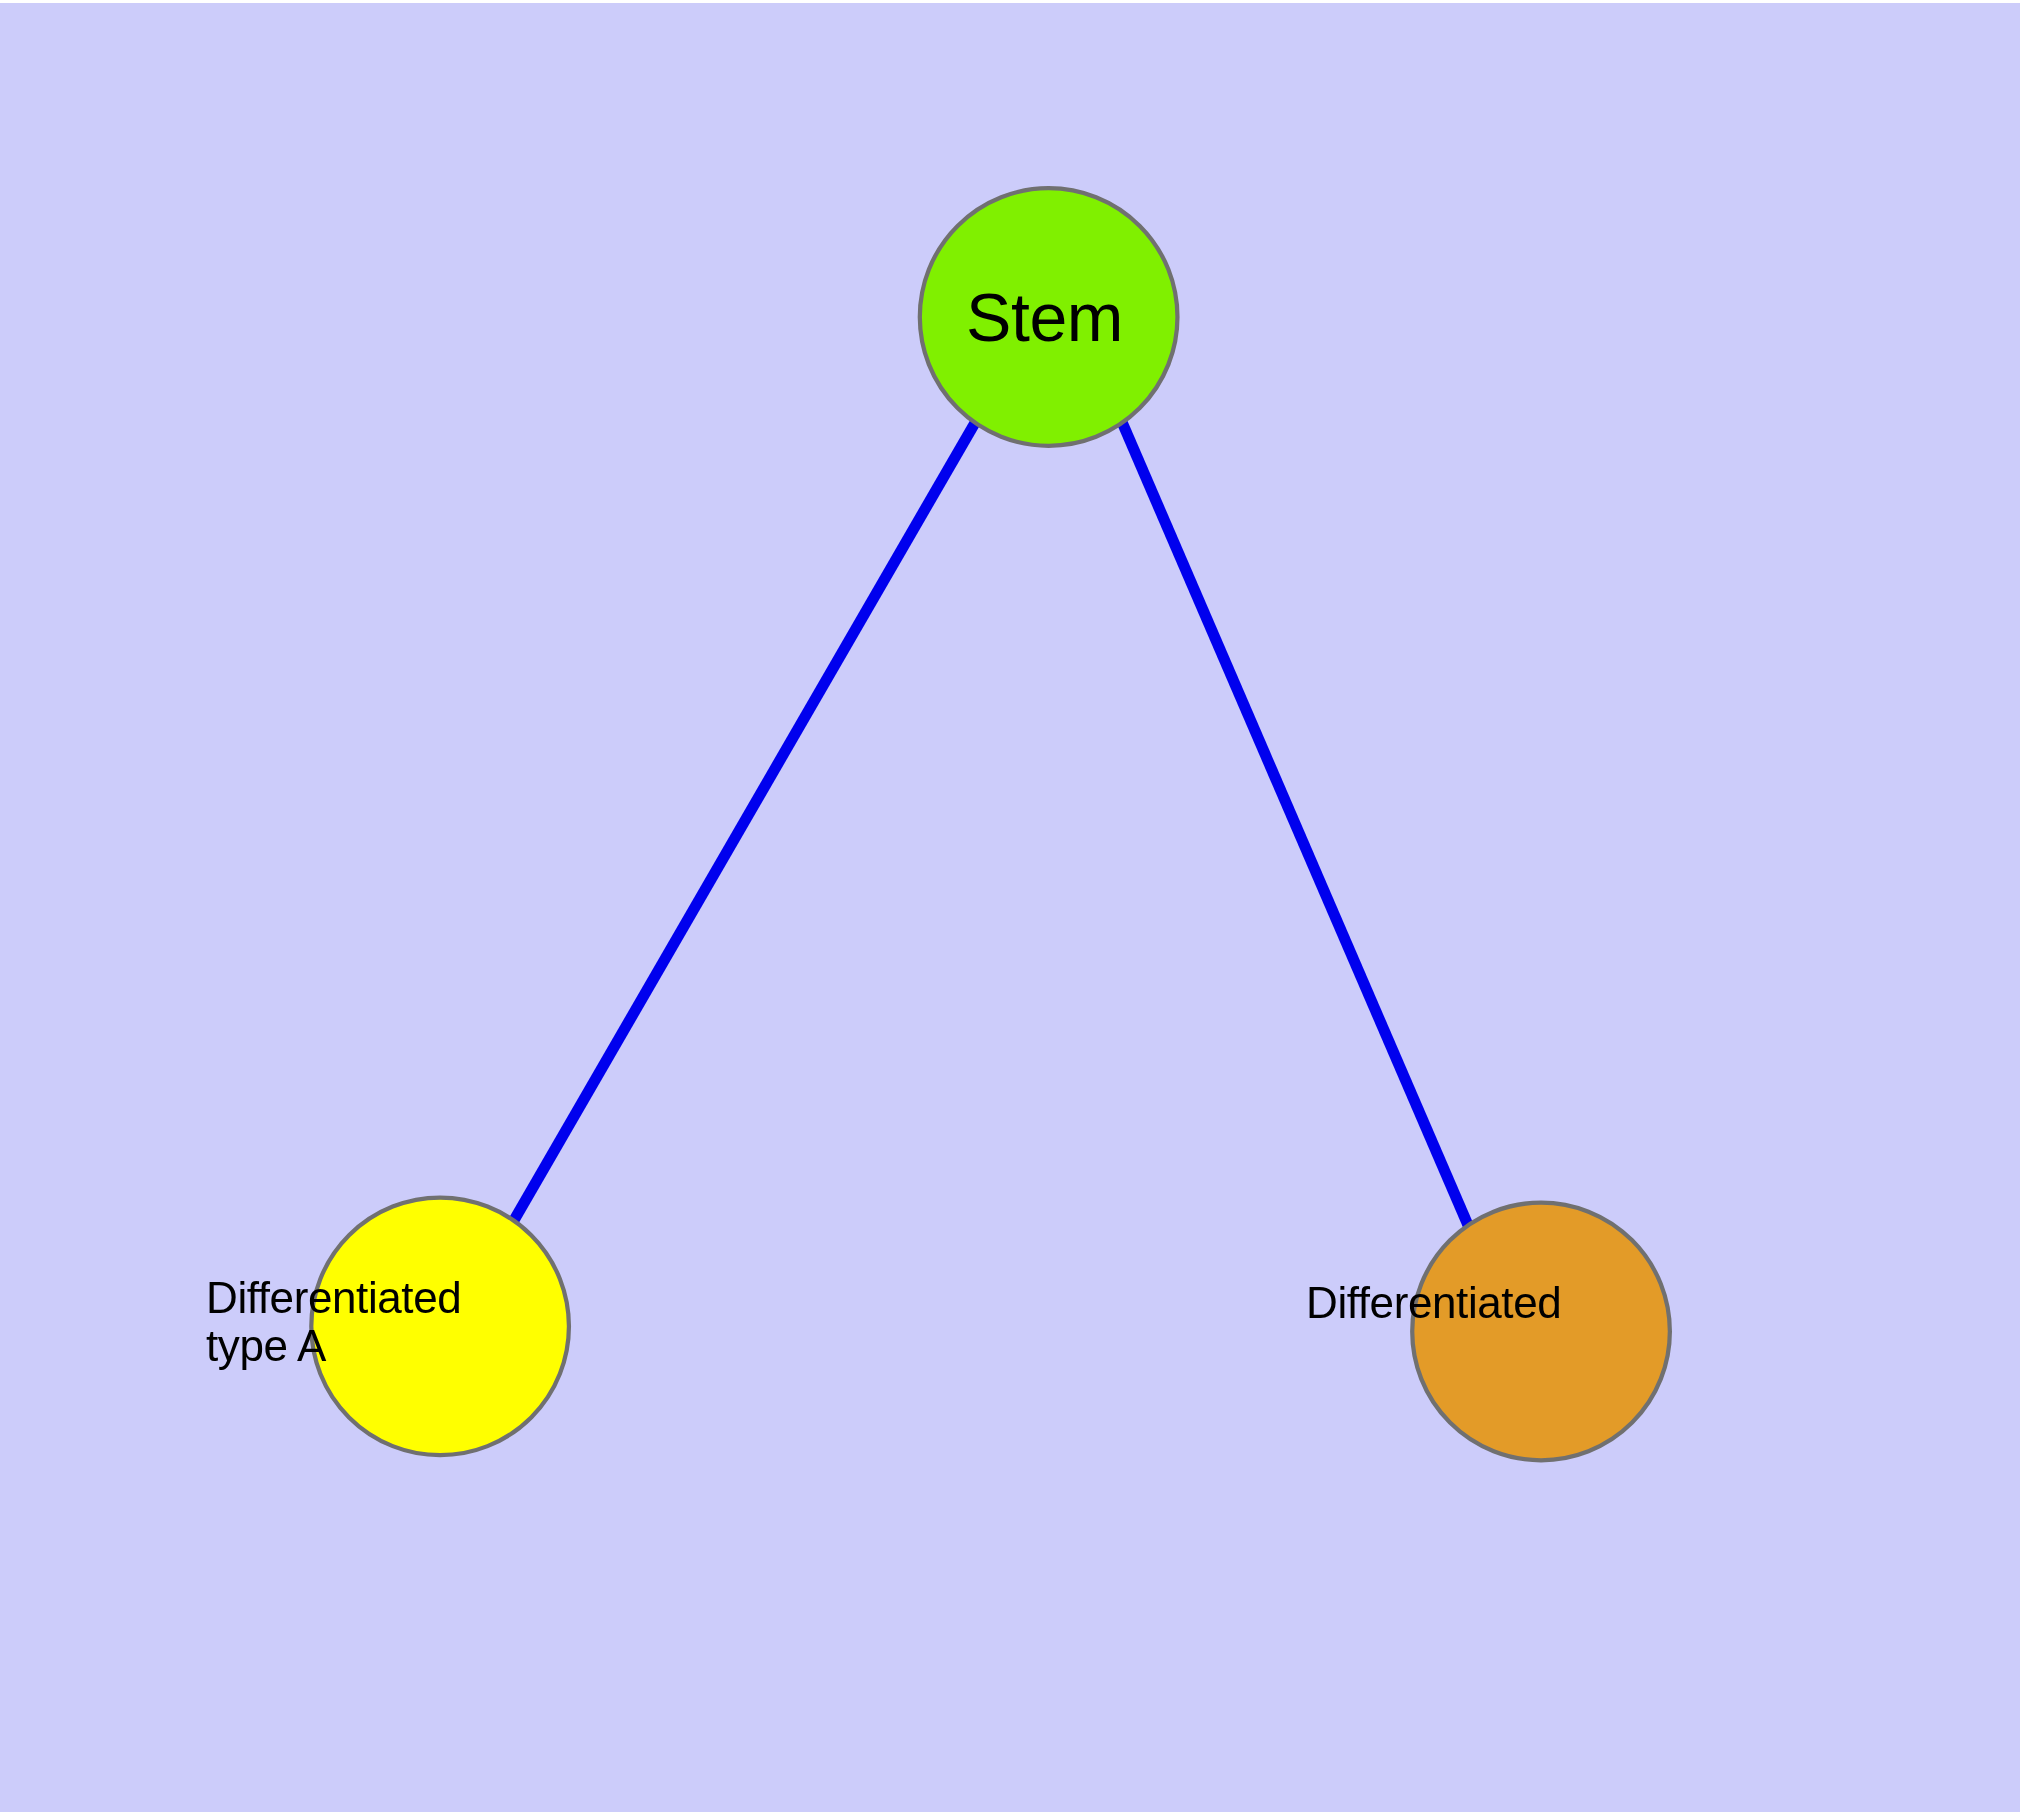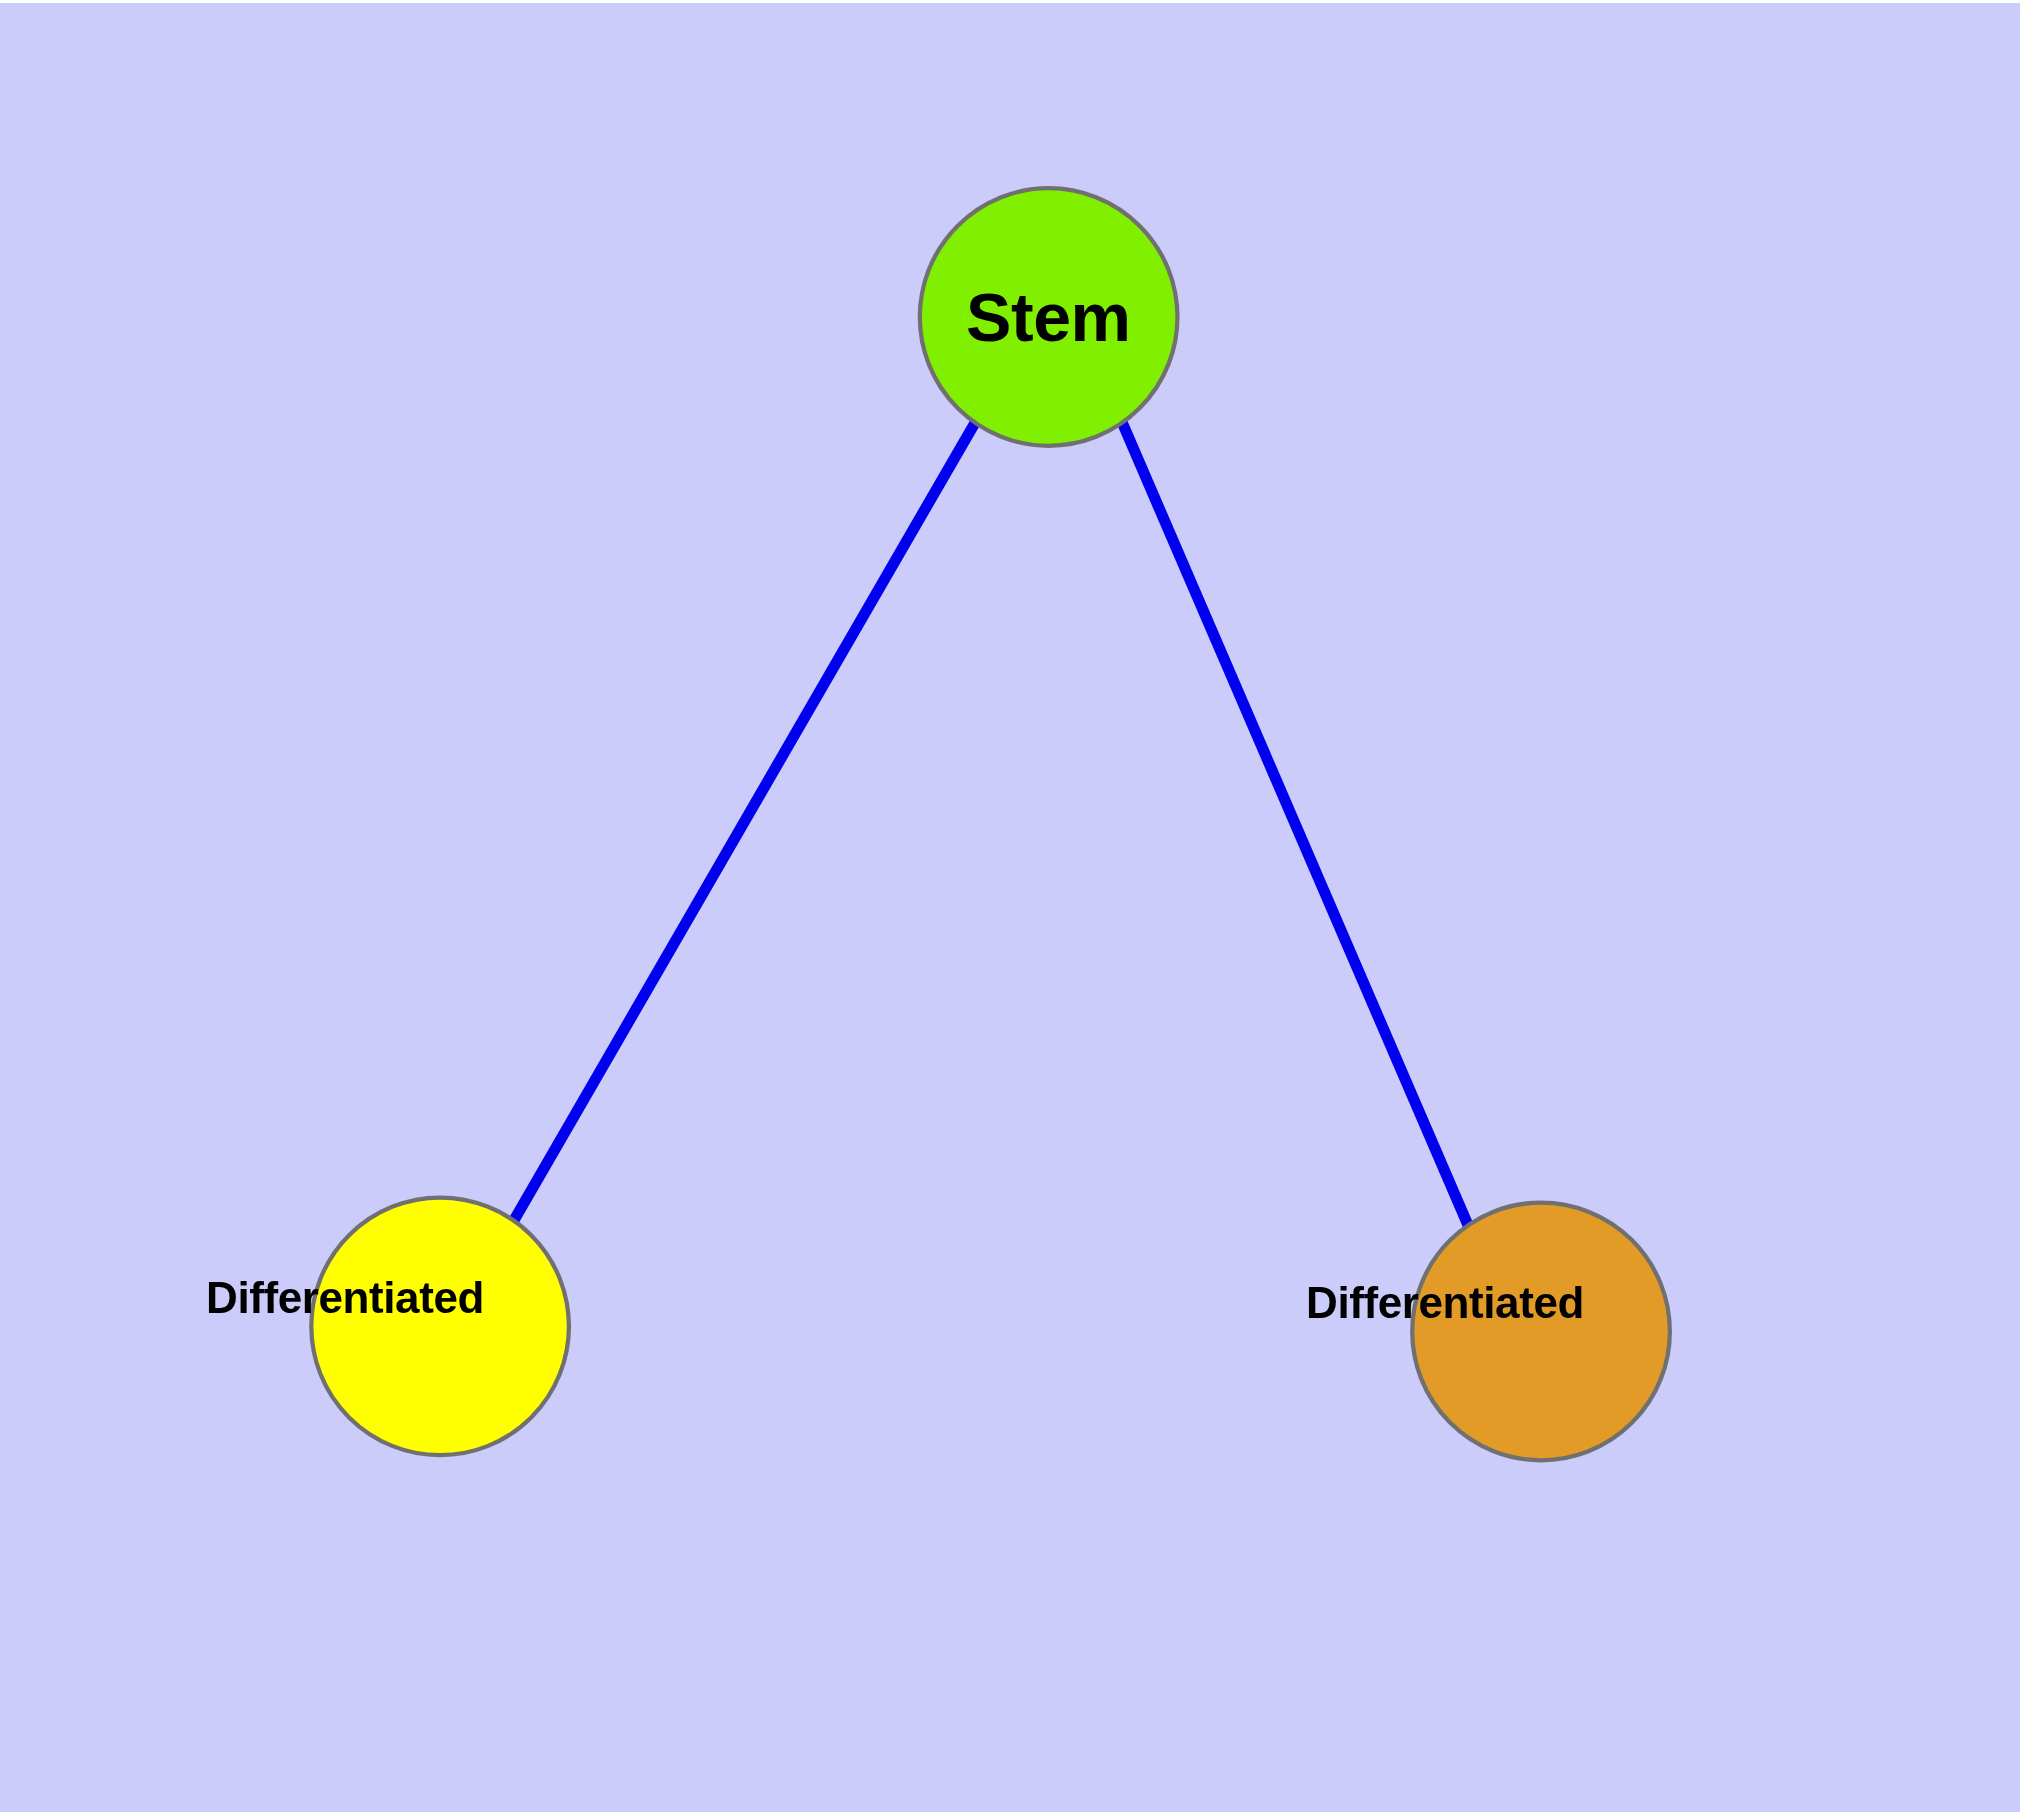--- a/index.html
+++ b/index.html
@@ -28,21 +28,21 @@
     position: absolute;
     left: 0;
     top: 0;
     width: 2021px;
     height: 1812px;
   }
   .node-label {
     position: absolute;
     text-align: left;
     color: #000000;
-    font-weight: bold;
+    font-weight: normal;
     white-space: nowrap;
     line-height: 1.08;
     pointer-events: none;
     letter-spacing: -0.4px;
   }
   .node-label.root {
     font-size: 68px;
   }
   .node-label.leaf {
     font-size: 44px;
@@ -66,20 +66,21 @@
         <circle cx="1818" cy="1571" r="152" fill="#e39b28" stroke="#707070" stroke-width="5"></circle>
       </g>
   </svg>
 
   <div id="labels-layer">
       <div class="node-label root" style="color: rgb(0, 0, 0); left: 966px; top: 281px;">
         <div>Stem</div>
       </div>
       <div class="node-label leaf" style="color: rgb(0, 0, 0); left: 206px; top: 1274px;">
         <div>Differentiated</div>
+        <div>type A</div>
       </div>
       <div class="node-label leaf" style="color: rgb(0, 0, 0); left: 1306px; top: 1279px;">
         <div>Differentiated</div>
       </div>
     </div>
 
 </div>
 
 
 </body></html>

